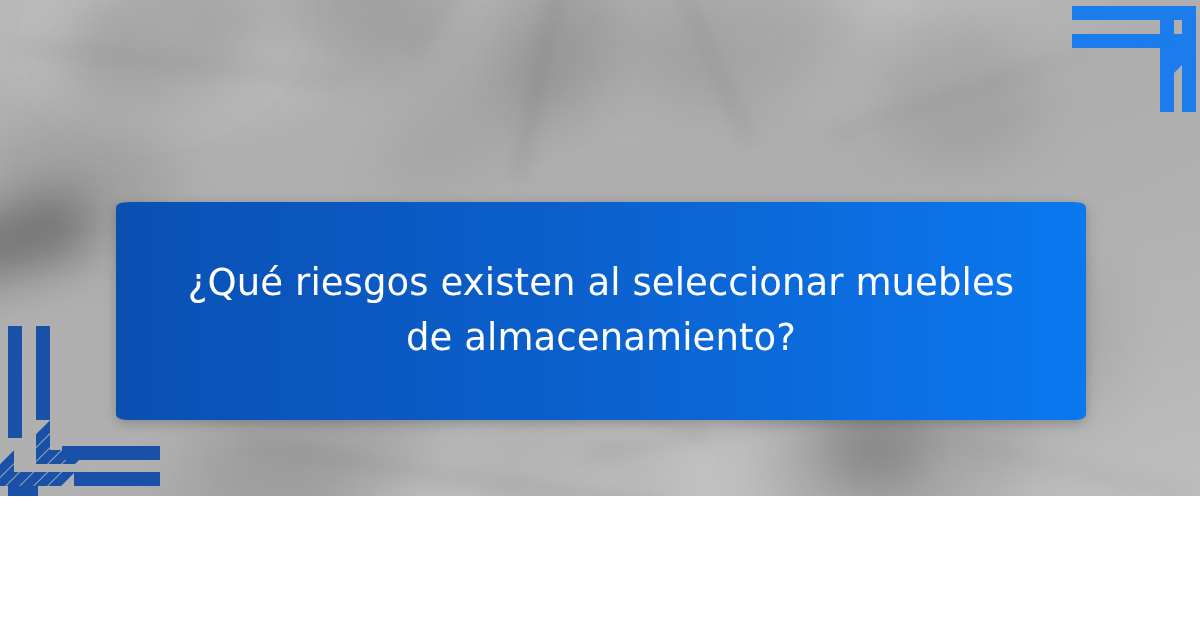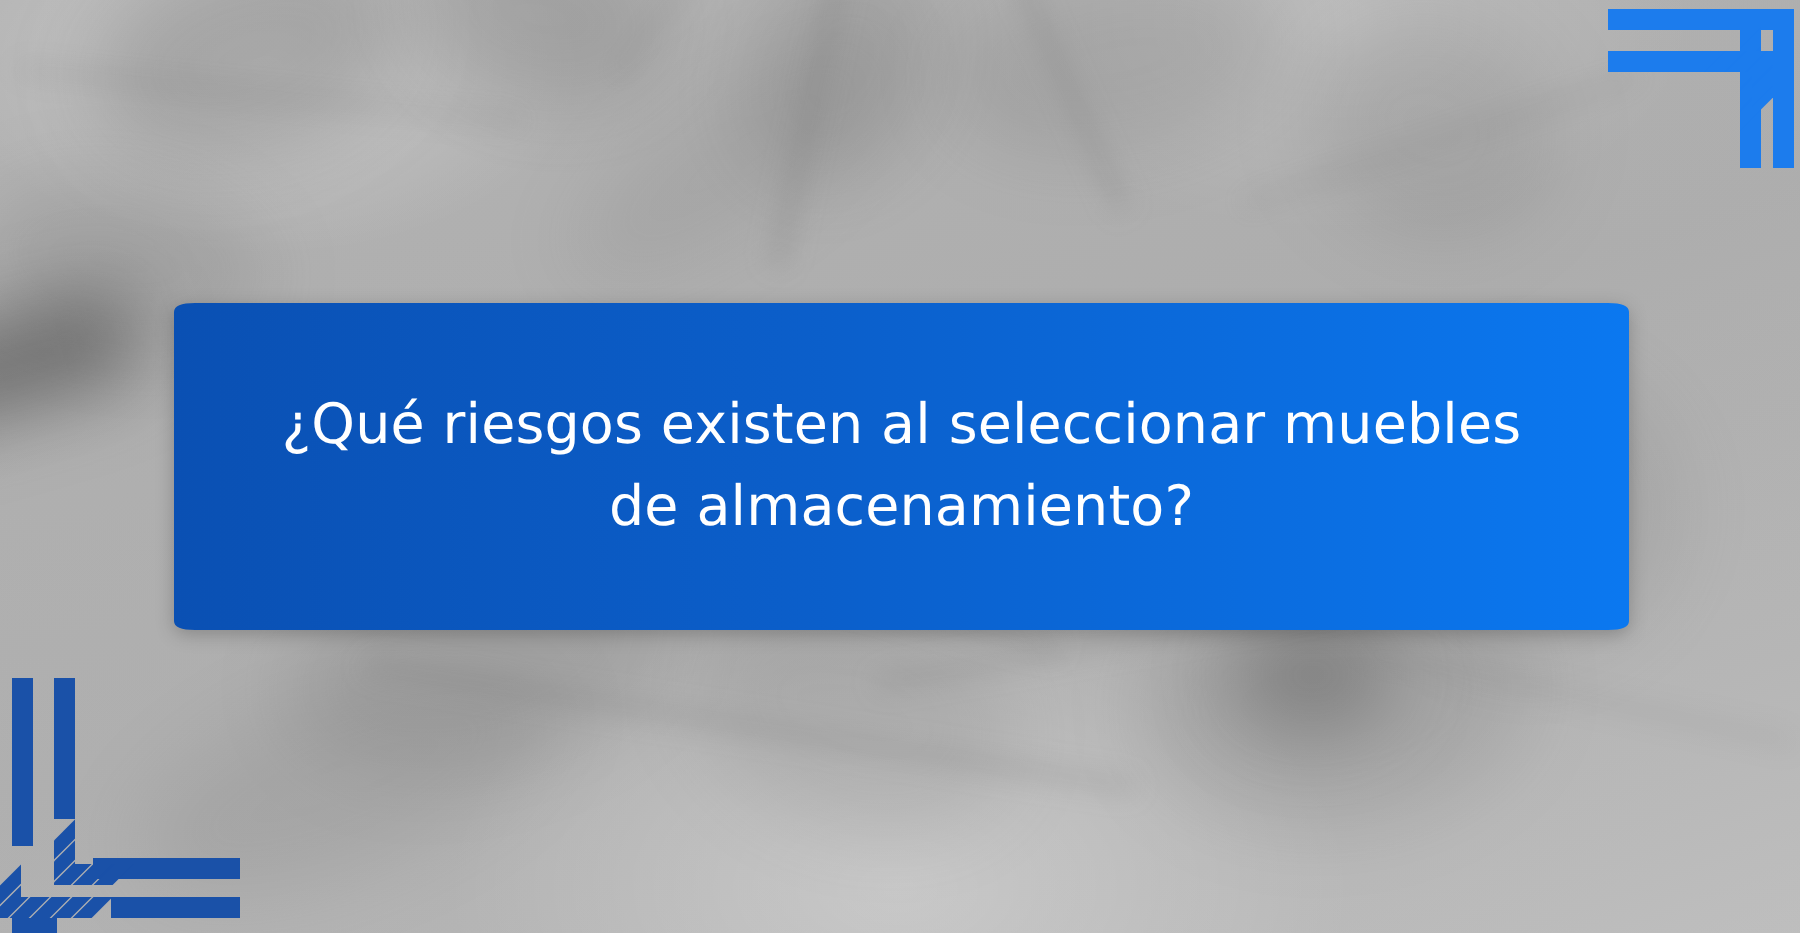--- a/index.html
+++ b/index.html
@@ -4,21 +4,21 @@
 <style>
   html, body {
     margin: 0;
     padding: 0;
     background: #ffffff;
   }
 
   #canvas {
     position: relative;
     width: 1200px;
-    height: 622px;
+    height: 496px;
     overflow: hidden;
     font-family: "DejaVu Sans", "Liberation Sans", sans-serif;
     background: #4d7c0f;
   }
 
   
   .bg-layer {
     position: absolute;
     inset: -60px;
     filter: blur(0px);

